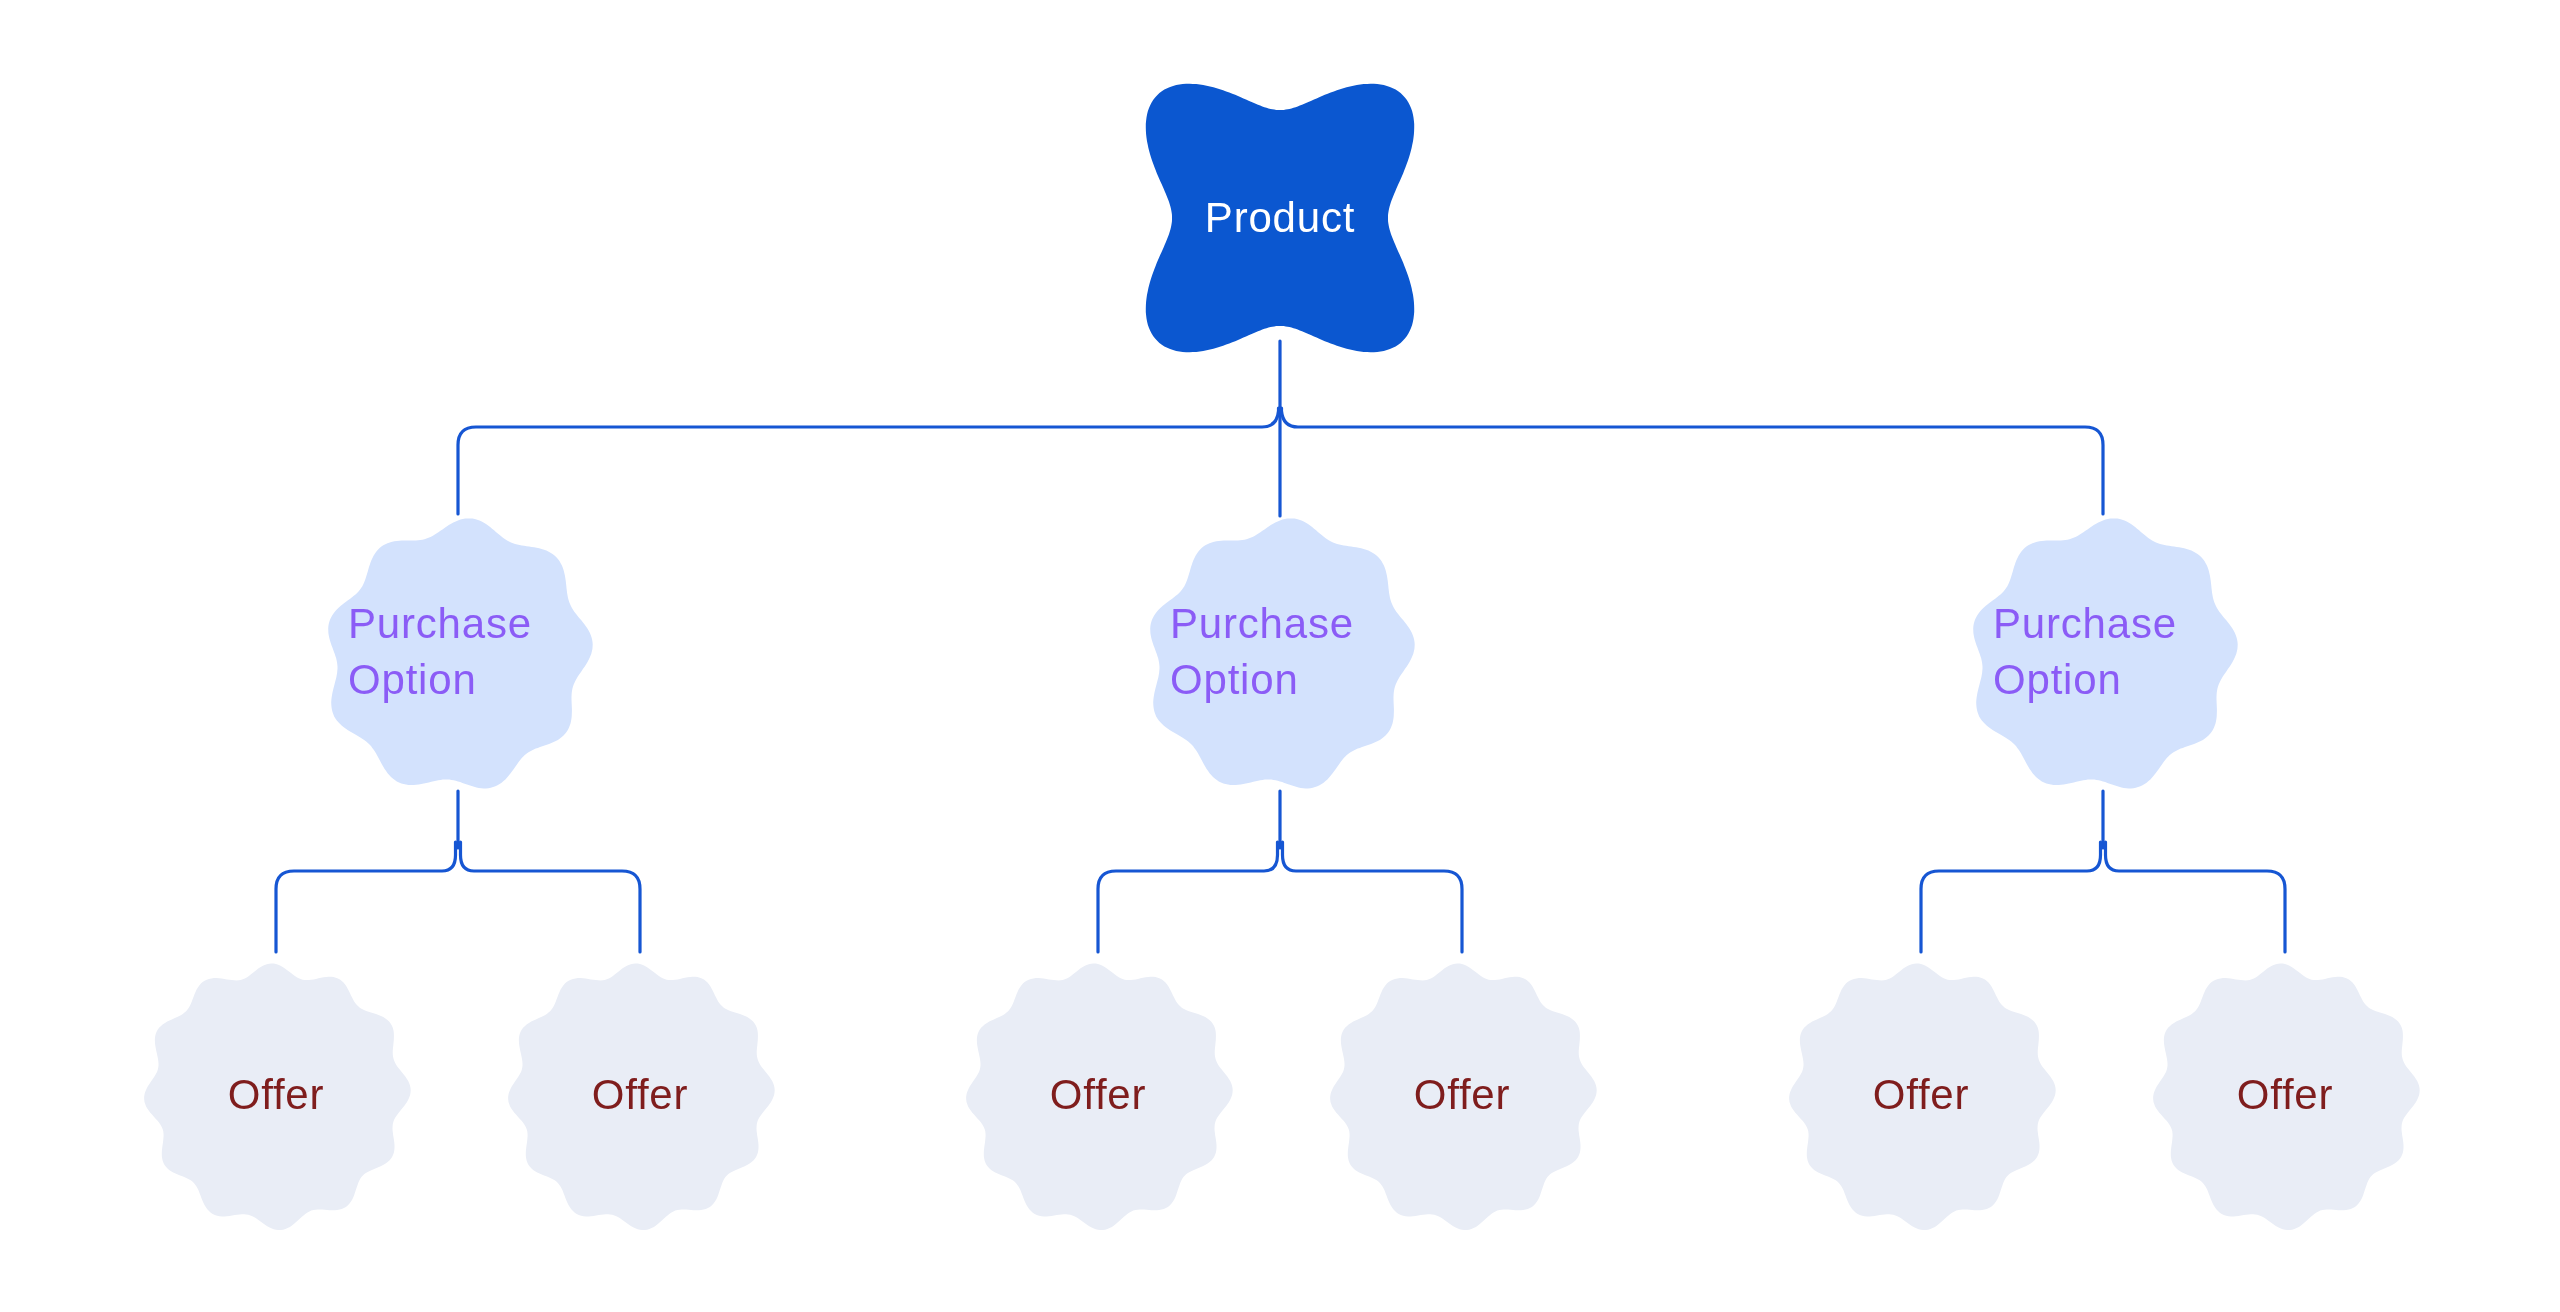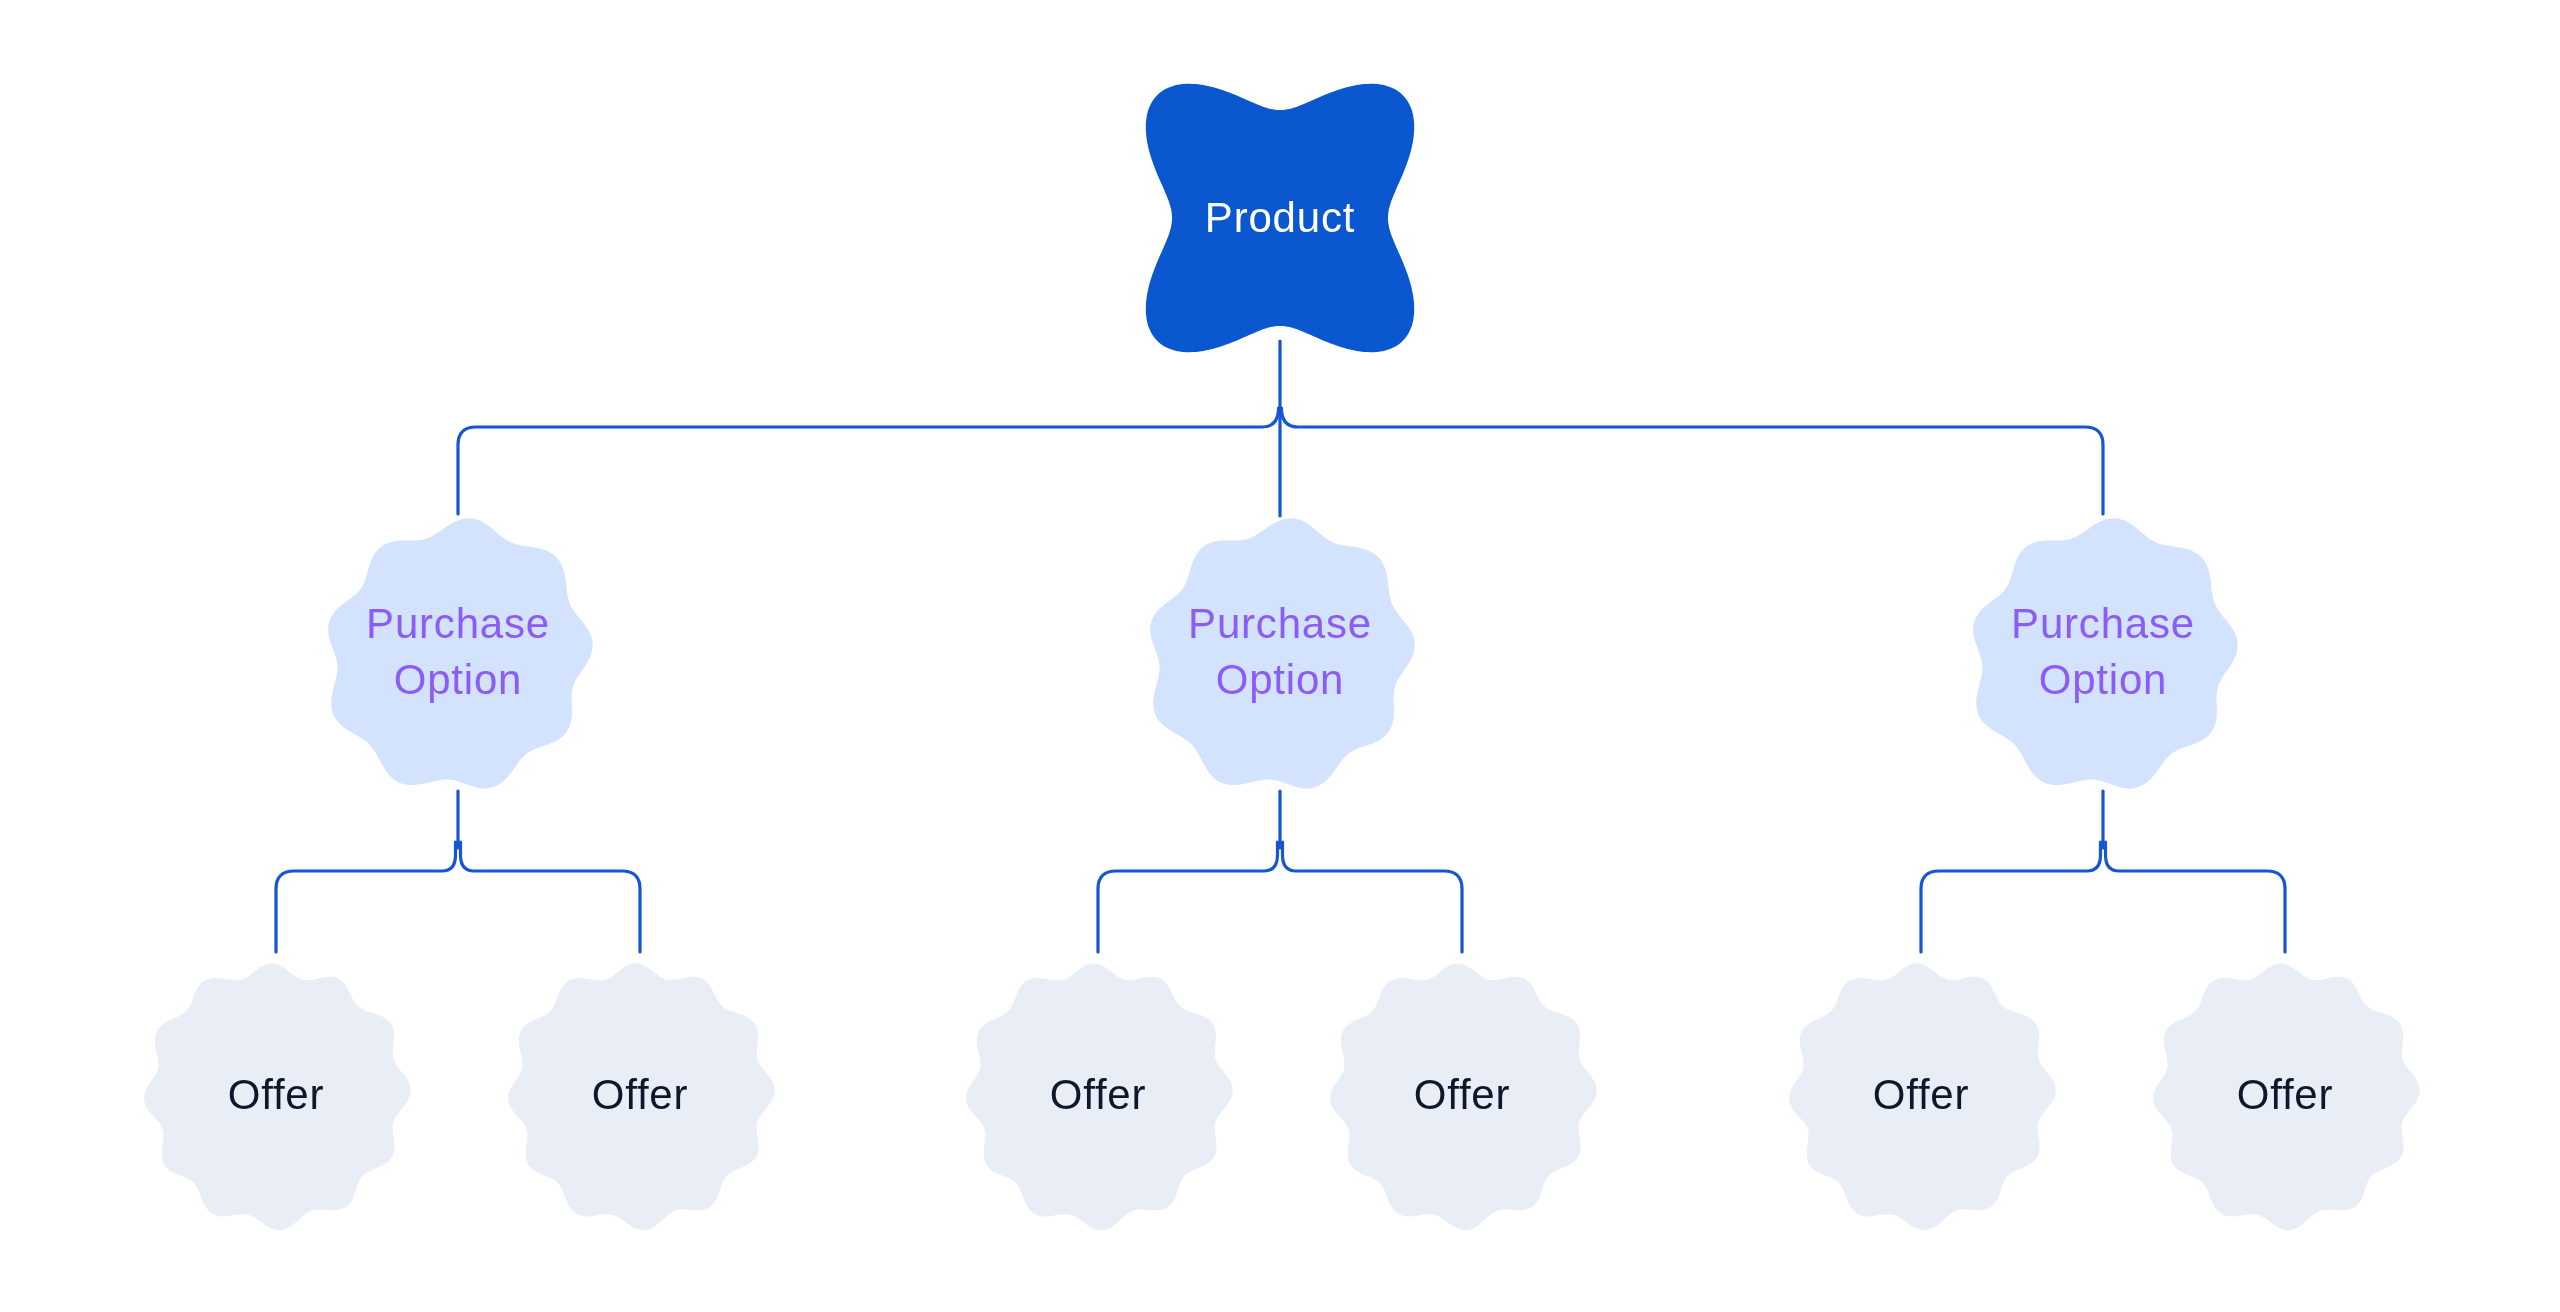--- a/index.html
+++ b/index.html
@@ -21,33 +21,32 @@
   }
   .node{
     position:absolute;
     width:300px;height:300px;
     z-index:2;
   }
   .node svg.blob{position:absolute;left:0;top:0;}
   .node .label{
     position:absolute;left:50%;top:50%;
     transform:translate(-50%,-50%);
-    text-align:center;
     font-size:42px;
     font-weight:500;
     letter-spacing:0.8px;
     line-height:56px;
     white-space:nowrap;
   }
   .node.product .blob path{fill:#0b57d0;}
   .node.product .label{color:#ffffff;}
   .node.option .blob path{fill:#d3e2fd;}
   .node.option .label{color:#8b5cf6;width:220px;white-space:normal;margin-top:-4px;}
   .node.offer .blob path{fill:#e9edf6;}
-  .node.offer .label{color:#0f172a;}
+  .node.offer .label{color:#7f1d1d;}
 </style>
 </head>
 <body>
 
 <div class="canvas">
 
   <svg class="connectors" width="2560" height="1312" viewBox="0 0 2560 1312">
 
     <path d="M1280 341 L1280 516"></path>
     <path d="M458 514 L458 445 Q458 427 476 427 L1262 427 Q1277 427 1278.5 411 L1278.5 408"></path>

